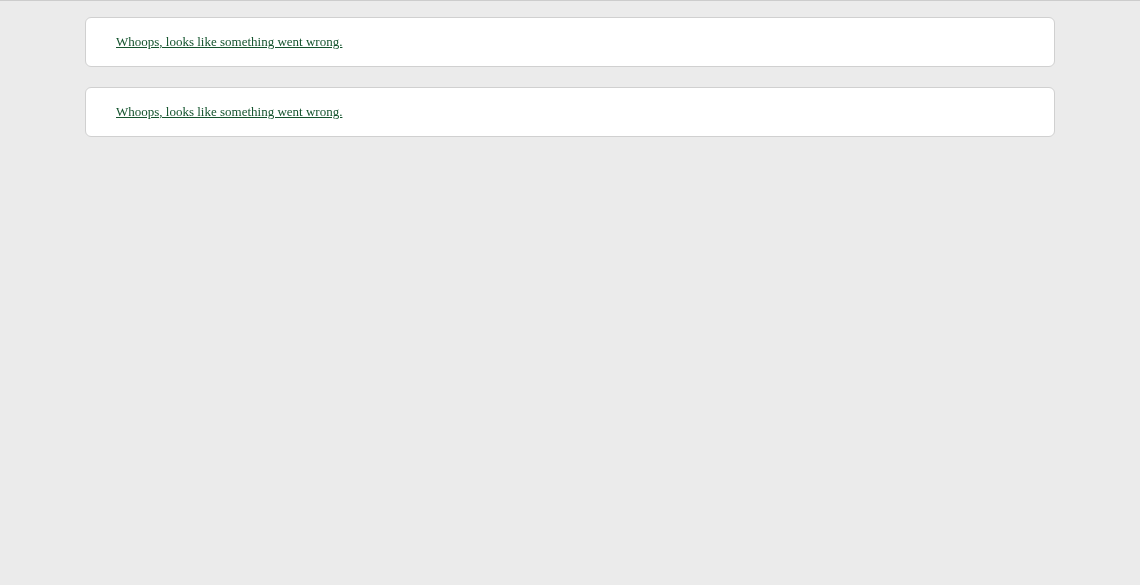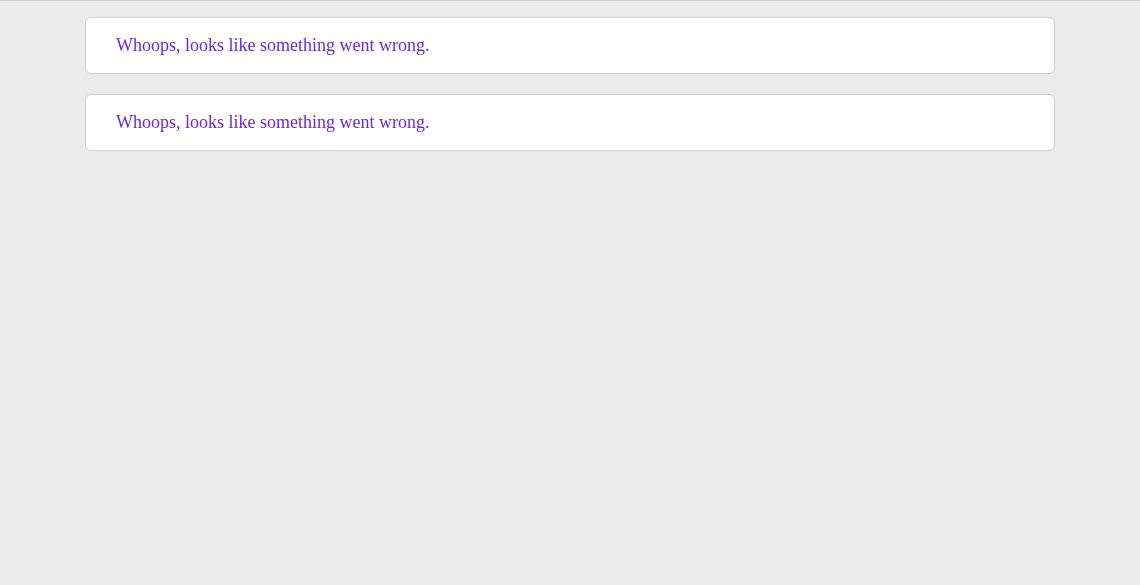--- a/index.html
+++ b/index.html
@@ -21,23 +21,24 @@
       padding-top: 16px;
     }
     .error-box {
       background-color: #ffffff;
       border: 1px solid #d0d0d0;
       border-radius: 6px;
       padding: 15px 30px;
       margin-bottom: 20px;
     }
     .error-text {
-      font-size: 18px;
-      color: #6d28d9;
+      font-size: 13px;
+      color: #14532d;
       line-height: 1.4;
+      text-decoration: underline;
     }
   </style>
 </head>
 <body>
 
 <div class="container">
   <div class="error-box">
     <div class="error-text">Whoops, looks like something went wrong.</div>
   </div>
   <div class="error-box">

